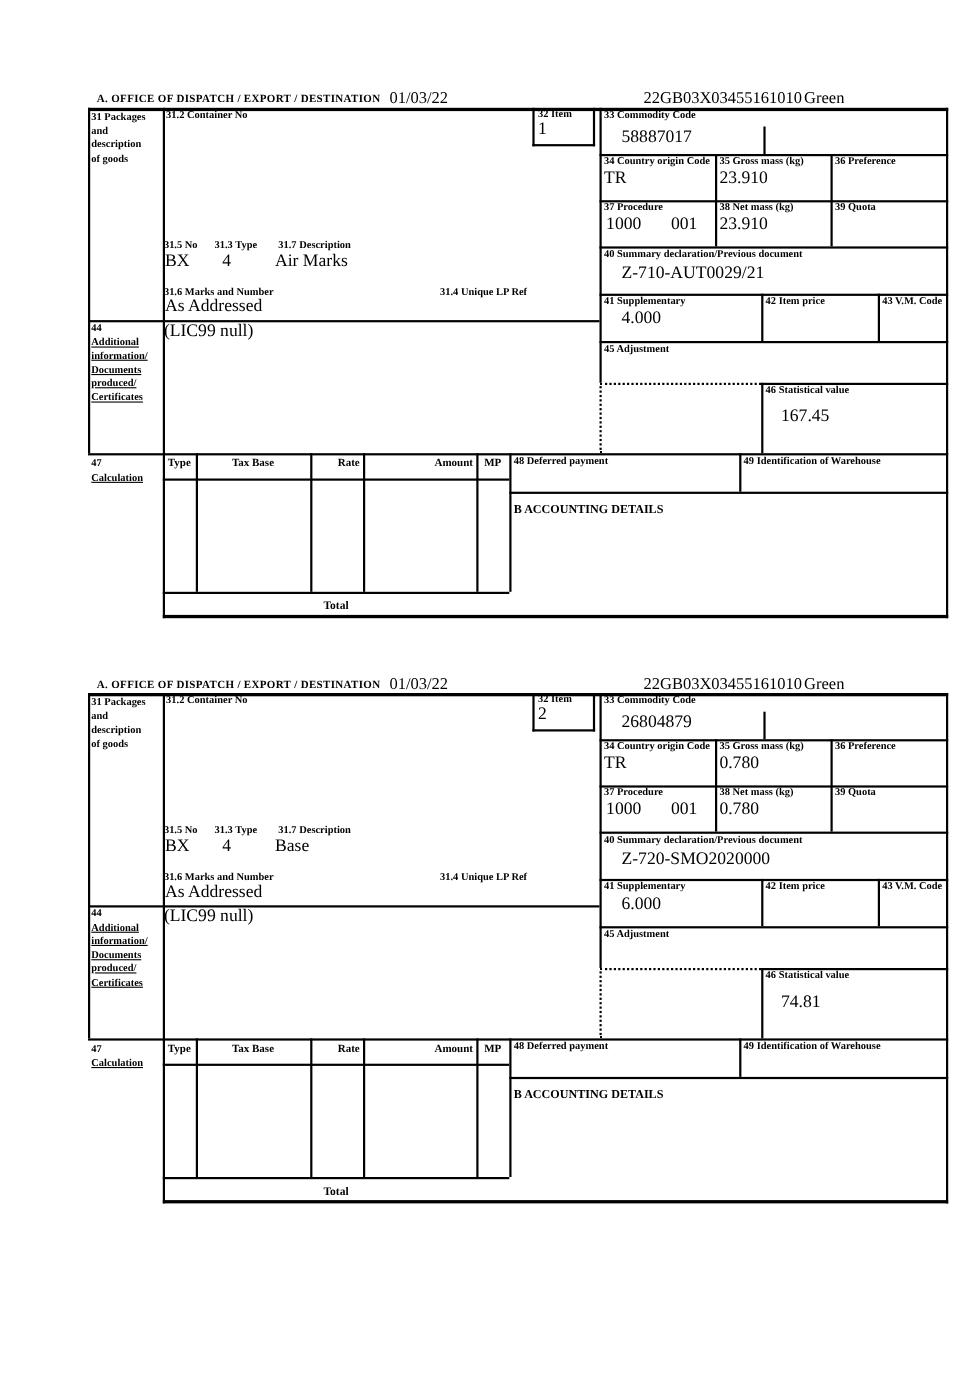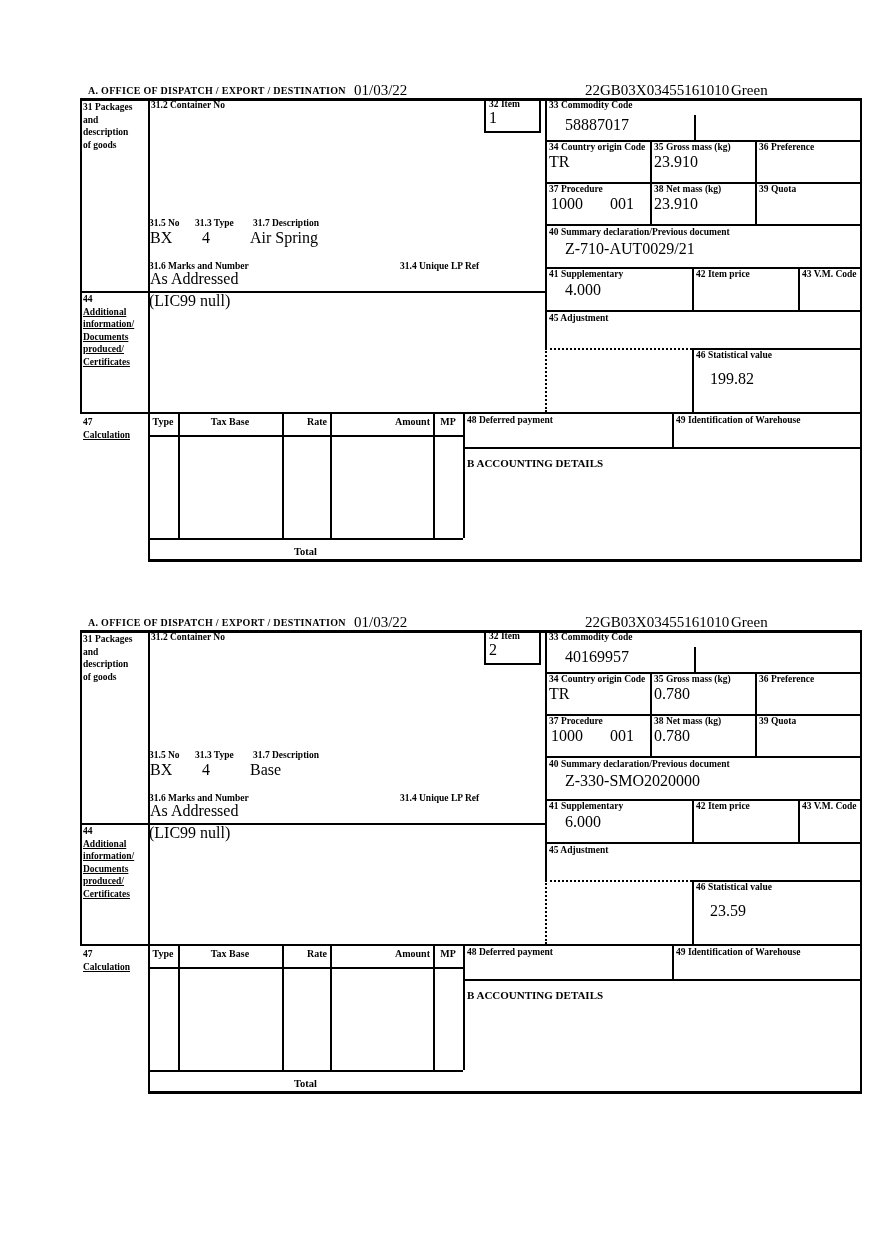--- a/index.html
+++ b/index.html
@@ -91,21 +91,21 @@
     <div class="val" style="left:530px;top:113px;">001</div>
     <div class="lbl" style="left:574px;top:102px;">38 Net mass (kg)</div>
     <div class="val" style="left:574px;top:113px;">23.910</div>
     <div class="lbl" style="left:679px;top:102px;">39 Quota</div>
 
     <div class="lbl" style="left:69px;top:136px;">31.5 No</div>
     <div class="lbl" style="left:115px;top:136px;">31.3 Type</div>
     <div class="lbl" style="left:173px;top:136px;">31.7 Description</div>
     <div class="val" style="left:70px;top:147px;">BX</div>
     <div class="val" style="left:122px;top:147px;">4</div>
-    <div class="val" style="left:170px;top:147px;">Air Spring</div>
+    <div class="val" style="left:170px;top:147px;">Air Marks</div>
 
     <div class="lbl" style="left:469px;top:145px;">40 Summary declaration/Previous document</div>
     <div class="val" style="left:485px;top:158px;">Z-710-AUT0029/21</div>
 
     <div class="lbl" style="left:69px;top:179px;">31.6 Marks and Number</div>
     <div class="lbl" style="left:320px;top:179px;">31.4 Unique LP Ref</div>
     <div class="val" style="left:70px;top:188px;">As Addressed</div>
 
     <div class="lbl" style="left:469px;top:187px;">41 Supplementary</div>
     <div class="val" style="left:485px;top:199px;">4.000</div>
@@ -117,21 +117,21 @@
       <div class="u">Additional</div>
       <div class="u">information/</div>
       <div class="u">Documents</div>
       <div class="u">produced/</div>
       <div class="u">Certificates</div>
     </div>
     <div class="val" style="left:69px;top:210px;">(LIC99 null)</div>
 
     <div class="lbl" style="left:469px;top:231px;">45 Adjustment</div>
     <div class="lbl" style="left:616px;top:268px;">46 Statistical value</div>
-    <div class="val" style="left:630px;top:288px;">199.82</div>
+    <div class="val" style="left:630px;top:288px;">167.45</div>
 
     <div class="lbl lbl44" style="left:3px;top:334px;">
       <div>47</div>
       <div class="u">Calculation</div>
     </div>
     <div class="cell" style="left:68px;top:334px;width:30px;text-align:center;">Type</div>
     <div class="cell" style="left:98px;top:334px;width:104px;text-align:center;">Tax Base</div>
     <div class="cell" style="left:202px;top:334px;width:45px;text-align:right;">Rate</div>
     <div class="cell" style="left:250px;top:334px;width:100px;text-align:right;">Amount</div>
     <div class="cell" style="left:353px;top:334px;width:30px;text-align:center;">MP</div>
@@ -190,21 +190,21 @@
       <div>of goods</div>
     </div>
     <div class="lbl" style="left:71px;top:18px;">31.2 Container No</div>
 
     <div class="boxframe" style="left:404px;top:16px;width:53px;height:33px;">
       <div class="lbl" style="left:3px;top:1px;">32 Item</div>
       <div class="val" style="left:3px;top:11px;">2</div>
     </div>
 
     <div class="lbl" style="left:469px;top:18px;">33 Commodity Code</div>
-    <div class="val" style="left:485px;top:34px;">40169957</div>
+    <div class="val" style="left:485px;top:34px;">26804879</div>
 
     <div class="lbl" style="left:469px;top:60px;">34 Country origin Code</div>
     <div class="val" style="left:469px;top:71px;">TR</div>
     <div class="lbl" style="left:574px;top:60px;">35 Gross mass (kg)</div>
     <div class="val" style="left:574px;top:71px;">0.780</div>
     <div class="lbl" style="left:679px;top:60px;">36 Preference</div>
 
     <div class="lbl" style="left:469px;top:102px;">37 Procedure</div>
     <div class="val" style="left:471px;top:113px;">1000</div>
     <div class="val" style="left:530px;top:113px;">001</div>
@@ -213,21 +213,21 @@
     <div class="lbl" style="left:679px;top:102px;">39 Quota</div>
 
     <div class="lbl" style="left:69px;top:136px;">31.5 No</div>
     <div class="lbl" style="left:115px;top:136px;">31.3 Type</div>
     <div class="lbl" style="left:173px;top:136px;">31.7 Description</div>
     <div class="val" style="left:70px;top:147px;">BX</div>
     <div class="val" style="left:122px;top:147px;">4</div>
     <div class="val" style="left:170px;top:147px;">Base</div>
 
     <div class="lbl" style="left:469px;top:145px;">40 Summary declaration/Previous document</div>
-    <div class="val" style="left:485px;top:158px;">Z-330-SMO2020000</div>
+    <div class="val" style="left:485px;top:158px;">Z-720-SMO2020000</div>
 
     <div class="lbl" style="left:69px;top:179px;">31.6 Marks and Number</div>
     <div class="lbl" style="left:320px;top:179px;">31.4 Unique LP Ref</div>
     <div class="val" style="left:70px;top:188px;">As Addressed</div>
 
     <div class="lbl" style="left:469px;top:187px;">41 Supplementary</div>
     <div class="val" style="left:485px;top:199px;">6.000</div>
     <div class="lbl" style="left:616px;top:187px;">42 Item price</div>
     <div class="lbl" style="left:722px;top:187px;">43 V.M. Code</div>
 
@@ -236,21 +236,21 @@
       <div class="u">Additional</div>
       <div class="u">information/</div>
       <div class="u">Documents</div>
       <div class="u">produced/</div>
       <div class="u">Certificates</div>
     </div>
     <div class="val" style="left:69px;top:210px;">(LIC99 null)</div>
 
     <div class="lbl" style="left:469px;top:231px;">45 Adjustment</div>
     <div class="lbl" style="left:616px;top:268px;">46 Statistical value</div>
-    <div class="val" style="left:630px;top:288px;">23.59</div>
+    <div class="val" style="left:630px;top:288px;">74.81</div>
 
     <div class="lbl lbl44" style="left:3px;top:334px;">
       <div>47</div>
       <div class="u">Calculation</div>
     </div>
     <div class="cell" style="left:68px;top:334px;width:30px;text-align:center;">Type</div>
     <div class="cell" style="left:98px;top:334px;width:104px;text-align:center;">Tax Base</div>
     <div class="cell" style="left:202px;top:334px;width:45px;text-align:right;">Rate</div>
     <div class="cell" style="left:250px;top:334px;width:100px;text-align:right;">Amount</div>
     <div class="cell" style="left:353px;top:334px;width:30px;text-align:center;">MP</div>

